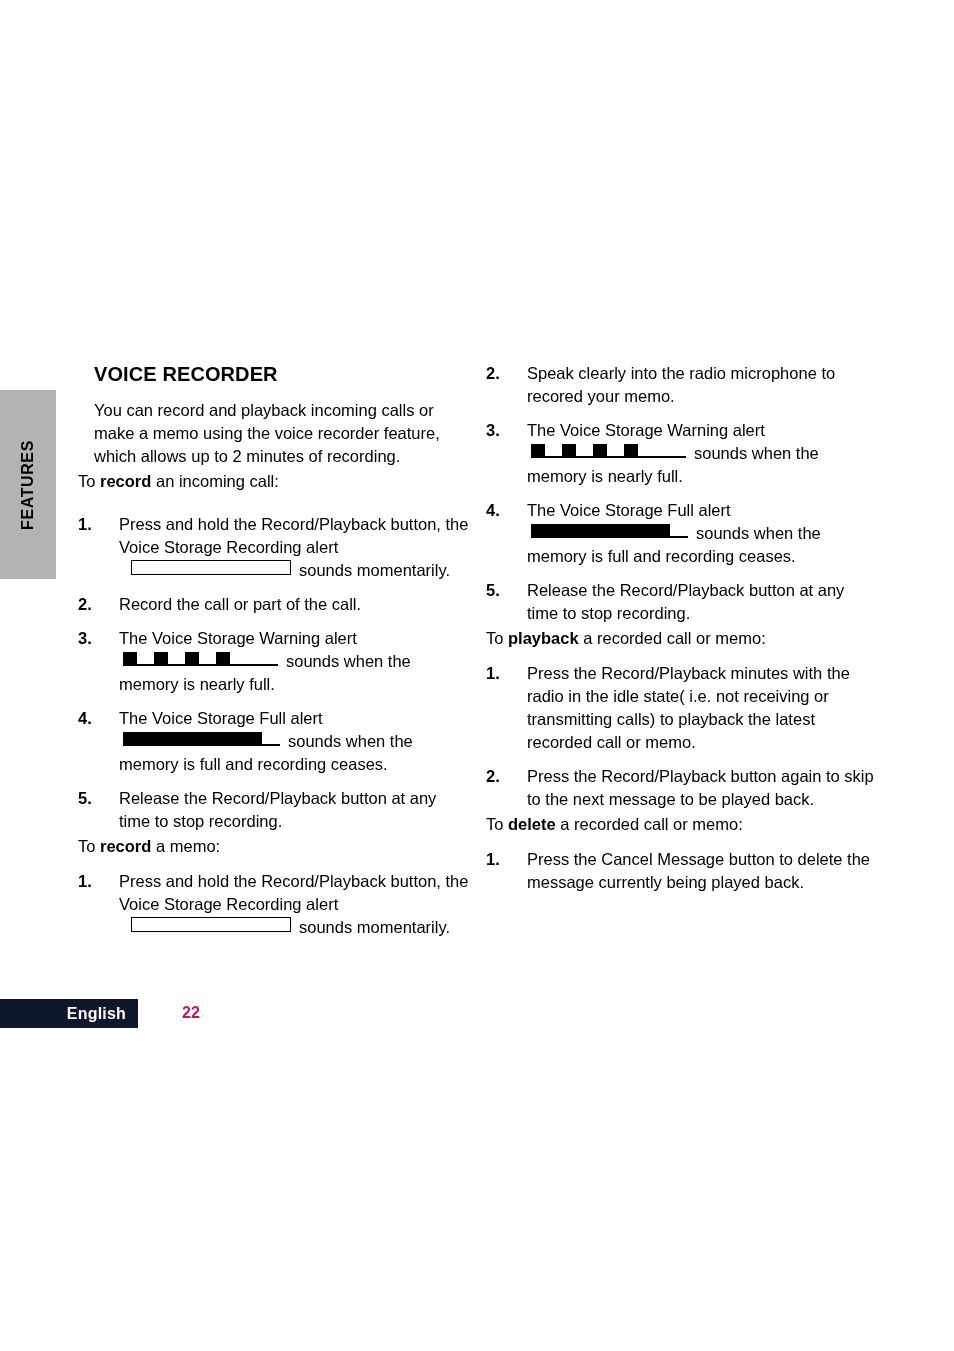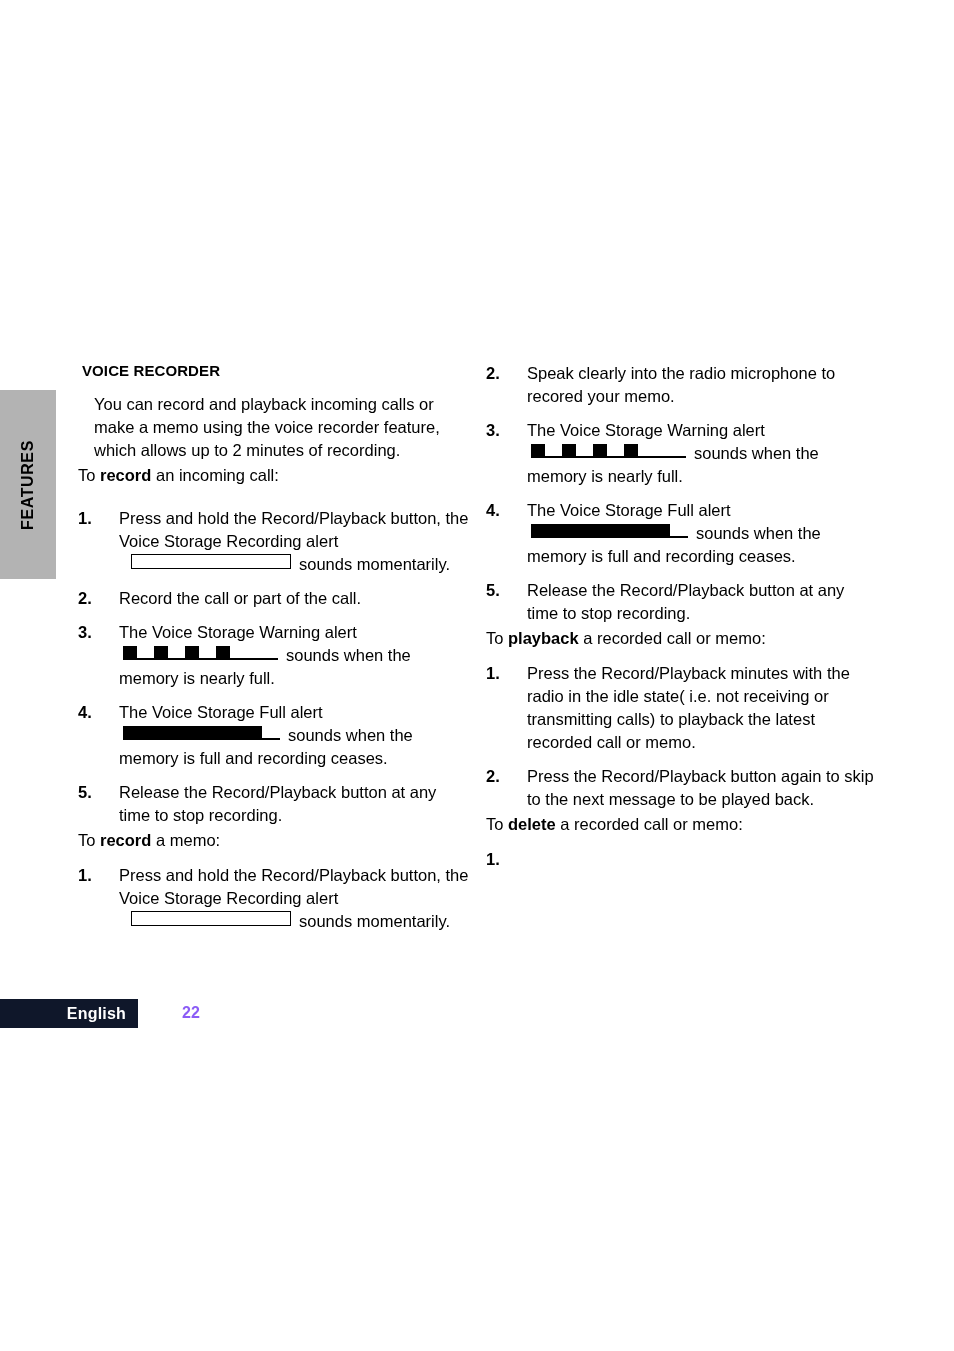--- a/index.html
+++ b/index.html
@@ -47,23 +47,23 @@
   }
   .col {
     position: absolute;
     top: 362px;
     width: 392px;
   }
   .col-left  { left: 78px; }
   .col-right { left: 486px; }
 
   h1.section-title {
-    font-size: 15px;
-    font-weight: bold;
-    margin: 0 0 12px 4px;
+    font-size: 20px;
+    font-weight: bold;
+    margin: 0 0 12px 16px;
     line-height: 1.25;
     letter-spacing: 0.1px;
   }
 
   p.para {
     font-size: 16.5px;
     line-height: 23px;
     margin: 0 0 2px 16px;
     text-align: left;
   }
@@ -200,21 +200,21 @@
     font-size: 16px;
     font-weight: bold;
     letter-spacing: 0.2px;
   }
   .footer-page-num {
     position: absolute;
     left: 182px;
     top: 1004px;
     font-size: 16px;
     font-weight: bold;
-    color: #8b5cf6;
+    color: #be185d;
   }
 </style>
 </head>
 <body>
 
 <div class="page">
 
   <div class="side-tab">
     <span class="side-tab-label">FEATURES</span>
   </div>
@@ -349,20 +349,21 @@
       </li>
     </ol>
 
     <p class="lead-in after-list">
       <span>To </span><b>delete</b><span> a recorded call or memo:</span>
     </p>
 
     <ol class="steps">
       <li>
         <span class="num">1.</span>
+        <span>Press the Cancel Message button to delete the message currently being played back.</span>
       </li>
     </ol>
   </div>
 
   <div class="footer-lang">
     <span class="footer-lang-label">English</span>
   </div>
   <div class="footer-page-num">22</div>
 
 </div>

